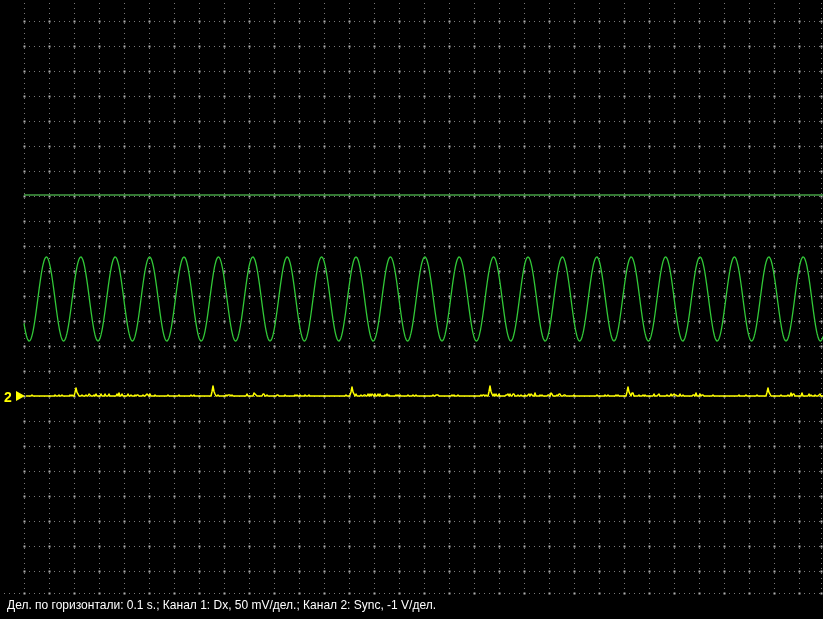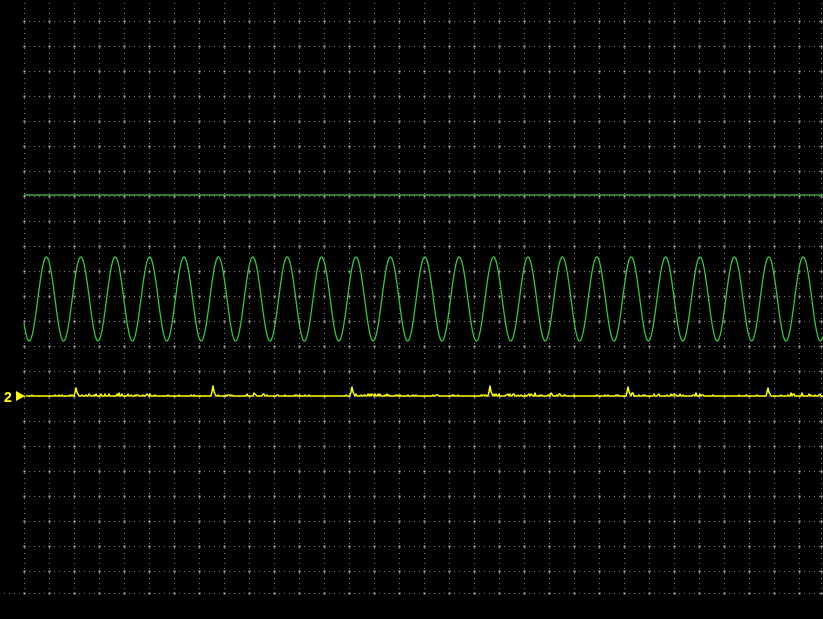--- a/index.html
+++ b/index.html
@@ -39,13 +39,16 @@
         </g>
         <path d="M24.0 323.4L24.5 326.5L25.0 329.2L25.5 331.8L26.0 334.0L26.5 336.0L27.0 337.7L27.5 339.0L28.0 340.0L28.5 340.7L29.0 341.0L29.5 340.9L30.0 340.6L30.5 339.8L31.0 338.8L31.5 337.3L32.0 335.6L32.5 333.6L33.0 331.3L33.5 328.7L34.0 325.9L34.5 322.8L35.0 319.6L35.5 316.1L36.0 312.6L36.5 308.9L37.0 305.1L37.5 301.3L38.0 297.5L38.5 293.6L39.0 289.9L39.5 286.2L40.0 282.6L40.5 279.1L41.0 275.8L41.5 272.7L42.0 269.8L42.5 267.2L43.0 264.8L43.5 262.8L44.0 261.0L44.5 259.5L45.0 258.4L45.5 257.6L46.0 257.1L46.5 257.0L47.0 257.3L47.5 257.8L48.0 258.8L48.5 260.1L49.0 261.6L49.5 263.6L50.0 265.8L50.5 268.2L51.0 271.0L51.5 273.9L52.0 277.1L52.5 280.5L53.0 284.0L53.5 287.6L54.0 291.4L54.5 295.2L55.0 299.0L55.5 302.8L56.0 306.6L56.5 310.4L57.0 314.0L57.5 317.5L58.0 320.9L58.5 324.1L59.0 327.0L59.5 329.8L60.0 332.2L60.5 334.4L61.0 336.4L61.5 337.9L62.0 339.2L62.5 340.2L63.0 340.7L63.5 341.0L64.0 340.9L64.5 340.4L65.0 339.6L65.5 338.5L66.0 337.0L66.5 335.2L67.0 333.2L67.5 330.8L68.0 328.2L68.5 325.3L69.0 322.2L69.5 318.9L70.0 315.4L70.5 311.8L71.0 308.1L71.5 304.4L72.0 300.5L72.5 296.7L73.0 292.9L73.5 289.1L74.0 285.4L74.5 281.9L75.0 278.4L75.5 275.2L76.0 272.1L76.5 269.3L77.0 266.7L77.5 264.4L78.0 262.4L78.5 260.7L79.0 259.2L79.5 258.2L80.0 257.4L80.5 257.1L81.0 257.0L81.5 257.3L82.0 258.0L82.5 259.0L83.0 260.3L83.5 262.0L84.0 264.0L84.5 266.2L85.0 268.8L85.5 271.5L86.0 274.6L86.5 277.8L87.0 281.2L87.5 284.7L88.0 288.4L88.5 292.1L89.0 295.9L89.5 299.8L90.0 303.6L90.5 307.4L91.0 311.1L91.5 314.7L92.0 318.2L92.5 321.5L93.0 324.7L93.5 327.6L94.0 330.3L94.5 332.7L95.0 334.9L95.5 336.7L96.0 338.2L96.5 339.4L97.0 340.3L97.5 340.8L98.0 341.0L98.5 340.8L99.0 340.3L99.5 339.4L100.0 338.2L100.5 336.7L101.0 334.9L101.5 332.7L102.0 330.3L102.5 327.6L103.0 324.7L103.5 321.5L104.0 318.2L104.5 314.7L105.0 311.1L105.5 307.4L106.0 303.6L106.5 299.8L107.0 295.9L107.5 292.1L108.0 288.4L108.5 284.7L109.0 281.2L109.5 277.8L110.0 274.6L110.5 271.5L111.0 268.8L111.5 266.2L112.0 264.0L112.5 262.0L113.0 260.3L113.5 259.0L114.0 258.0L114.5 257.3L115.0 257.0L115.5 257.1L116.0 257.4L116.5 258.2L117.0 259.2L117.5 260.7L118.0 262.4L118.5 264.4L119.0 266.7L119.5 269.3L120.0 272.1L120.5 275.2L121.0 278.4L121.5 281.9L122.0 285.4L122.5 289.1L123.0 292.9L123.5 296.7L124.0 300.5L124.5 304.4L125.0 308.1L125.5 311.8L126.0 315.4L126.5 318.9L127.0 322.2L127.5 325.3L128.0 328.2L128.5 330.8L129.0 333.2L129.5 335.2L130.0 337.0L130.5 338.5L131.0 339.6L131.5 340.4L132.0 340.9L132.5 341.0L133.0 340.7L133.5 340.2L134.0 339.2L134.5 337.9L135.0 336.4L135.5 334.4L136.0 332.2L136.5 329.8L137.0 327.0L137.5 324.1L138.0 320.9L138.5 317.5L139.0 314.0L139.5 310.4L140.0 306.6L140.5 302.8L141.0 299.0L141.5 295.2L142.0 291.4L142.5 287.6L143.0 284.0L143.5 280.5L144.0 277.1L144.5 273.9L145.0 271.0L145.5 268.2L146.0 265.8L146.5 263.6L147.0 261.6L147.5 260.1L148.0 258.8L148.5 257.8L149.0 257.3L149.5 257.0L150.0 257.1L150.5 257.6L151.0 258.4L151.5 259.5L152.0 261.0L152.5 262.8L153.0 264.8L153.5 267.2L154.0 269.8L154.5 272.7L155.0 275.8L155.5 279.1L156.0 282.6L156.5 286.2L157.0 289.9L157.5 293.6L158.0 297.5L158.5 301.3L159.0 305.1L159.5 308.9L160.0 312.6L160.5 316.1L161.0 319.6L161.5 322.8L162.0 325.9L162.5 328.7L163.0 331.3L163.5 333.6L164.0 335.6L164.5 337.3L165.0 338.8L165.5 339.8L166.0 340.6L166.5 340.9L167.0 341.0L167.5 340.7L168.0 340.0L168.5 339.0L169.0 337.7L169.5 336.0L170.0 334.0L170.5 331.8L171.0 329.2L171.5 326.5L172.0 323.4L172.5 320.2L173.0 316.8L173.5 313.3L174.0 309.6L174.5 305.9L175.0 302.1L175.5 298.2L176.0 294.4L176.5 290.6L177.0 286.9L177.5 283.3L178.0 279.8L178.5 276.5L179.0 273.3L179.5 270.4L180.0 267.7L180.5 265.3L181.0 263.1L181.5 261.3L182.0 259.8L182.5 258.6L183.0 257.7L183.5 257.2L184.0 257.0L184.5 257.2L185.0 257.7L185.5 258.6L186.0 259.8L186.5 261.3L187.0 263.1L187.5 265.3L188.0 267.7L188.5 270.4L189.0 273.3L189.5 276.5L190.0 279.8L190.5 283.3L191.0 286.9L191.5 290.6L192.0 294.4L192.5 298.2L193.0 302.1L193.5 305.9L194.0 309.6L194.5 313.3L195.0 316.8L195.5 320.2L196.0 323.4L196.5 326.5L197.0 329.2L197.5 331.8L198.0 334.0L198.5 336.0L199.0 337.7L199.5 339.0L200.0 340.0L200.5 340.7L201.0 341.0L201.5 340.9L202.0 340.6L202.5 339.8L203.0 338.8L203.5 337.3L204.0 335.6L204.5 333.6L205.0 331.3L205.5 328.7L206.0 325.9L206.5 322.8L207.0 319.6L207.5 316.1L208.0 312.6L208.5 308.9L209.0 305.1L209.5 301.3L210.0 297.5L210.5 293.6L211.0 289.9L211.5 286.2L212.0 282.6L212.5 279.1L213.0 275.8L213.5 272.7L214.0 269.8L214.5 267.2L215.0 264.8L215.5 262.8L216.0 261.0L216.5 259.5L217.0 258.4L217.5 257.6L218.0 257.1L218.5 257.0L219.0 257.3L219.5 257.8L220.0 258.8L220.5 260.1L221.0 261.6L221.5 263.6L222.0 265.8L222.5 268.2L223.0 271.0L223.5 273.9L224.0 277.1L224.5 280.5L225.0 284.0L225.5 287.6L226.0 291.4L226.5 295.2L227.0 299.0L227.5 302.8L228.0 306.6L228.5 310.4L229.0 314.0L229.5 317.5L230.0 320.9L230.5 324.1L231.0 327.0L231.5 329.8L232.0 332.2L232.5 334.4L233.0 336.4L233.5 337.9L234.0 339.2L234.5 340.2L235.0 340.7L235.5 341.0L236.0 340.9L236.5 340.4L237.0 339.6L237.5 338.5L238.0 337.0L238.5 335.2L239.0 333.2L239.5 330.8L240.0 328.2L240.5 325.3L241.0 322.2L241.5 318.9L242.0 315.4L242.5 311.8L243.0 308.1L243.5 304.4L244.0 300.5L244.5 296.7L245.0 292.9L245.5 289.1L246.0 285.4L246.5 281.9L247.0 278.4L247.5 275.2L248.0 272.1L248.5 269.3L249.0 266.7L249.5 264.4L250.0 262.4L250.5 260.7L251.0 259.2L251.5 258.2L252.0 257.4L252.5 257.1L253.0 257.0L253.5 257.3L254.0 258.0L254.5 259.0L255.0 260.3L255.5 262.0L256.0 264.0L256.5 266.2L257.0 268.8L257.5 271.5L258.0 274.6L258.5 277.8L259.0 281.2L259.5 284.7L260.0 288.4L260.5 292.1L261.0 295.9L261.5 299.8L262.0 303.6L262.5 307.4L263.0 311.1L263.5 314.7L264.0 318.2L264.5 321.5L265.0 324.7L265.5 327.6L266.0 330.3L266.5 332.7L267.0 334.9L267.5 336.7L268.0 338.2L268.5 339.4L269.0 340.3L269.5 340.8L270.0 341.0L270.5 340.8L271.0 340.3L271.5 339.4L272.0 338.2L272.5 336.7L273.0 334.9L273.5 332.7L274.0 330.3L274.5 327.6L275.0 324.7L275.5 321.5L276.0 318.2L276.5 314.7L277.0 311.1L277.5 307.4L278.0 303.6L278.5 299.8L279.0 295.9L279.5 292.1L280.0 288.4L280.5 284.7L281.0 281.2L281.5 277.8L282.0 274.6L282.5 271.5L283.0 268.8L283.5 266.2L284.0 264.0L284.5 262.0L285.0 260.3L285.5 259.0L286.0 258.0L286.5 257.3L287.0 257.0L287.5 257.1L288.0 257.4L288.5 258.2L289.0 259.2L289.5 260.7L290.0 262.4L290.5 264.4L291.0 266.7L291.5 269.3L292.0 272.1L292.5 275.2L293.0 278.4L293.5 281.9L294.0 285.4L294.5 289.1L295.0 292.9L295.5 296.7L296.0 300.5L296.5 304.4L297.0 308.1L297.5 311.8L298.0 315.4L298.5 318.9L299.0 322.2L299.5 325.3L300.0 328.2L300.5 330.8L301.0 333.2L301.5 335.2L302.0 337.0L302.5 338.5L303.0 339.6L303.5 340.4L304.0 340.9L304.5 341.0L305.0 340.7L305.5 340.2L306.0 339.2L306.5 337.9L307.0 336.4L307.5 334.4L308.0 332.2L308.5 329.8L309.0 327.0L309.5 324.1L310.0 320.9L310.5 317.5L311.0 314.0L311.5 310.4L312.0 306.6L312.5 302.8L313.0 299.0L313.5 295.2L314.0 291.4L314.5 287.6L315.0 284.0L315.5 280.5L316.0 277.1L316.5 273.9L317.0 271.0L317.5 268.2L318.0 265.8L318.5 263.6L319.0 261.6L319.5 260.1L320.0 258.8L320.5 257.8L321.0 257.3L321.5 257.0L322.0 257.1L322.5 257.6L323.0 258.4L323.5 259.5L324.0 261.0L324.5 262.8L325.0 264.8L325.5 267.2L326.0 269.8L326.5 272.7L327.0 275.8L327.5 279.1L328.0 282.6L328.5 286.2L329.0 289.9L329.5 293.6L330.0 297.5L330.5 301.3L331.0 305.1L331.5 308.9L332.0 312.6L332.5 316.1L333.0 319.6L333.5 322.8L334.0 325.9L334.5 328.7L335.0 331.3L335.5 333.6L336.0 335.6L336.5 337.3L337.0 338.8L337.5 339.8L338.0 340.6L338.5 340.9L339.0 341.0L339.5 340.7L340.0 340.0L340.5 339.0L341.0 337.7L341.5 336.0L342.0 334.0L342.5 331.8L343.0 329.2L343.5 326.5L344.0 323.4L344.5 320.2L345.0 316.8L345.5 313.3L346.0 309.6L346.5 305.9L347.0 302.1L347.5 298.2L348.0 294.4L348.5 290.6L349.0 286.9L349.5 283.3L350.0 279.8L350.5 276.5L351.0 273.3L351.5 270.4L352.0 267.7L352.5 265.3L353.0 263.1L353.5 261.3L354.0 259.8L354.5 258.6L355.0 257.7L355.5 257.2L356.0 257.0L356.5 257.2L357.0 257.7L357.5 258.6L358.0 259.8L358.5 261.3L359.0 263.1L359.5 265.3L360.0 267.7L360.5 270.4L361.0 273.3L361.5 276.5L362.0 279.8L362.5 283.3L363.0 286.9L363.5 290.6L364.0 294.4L364.5 298.2L365.0 302.1L365.5 305.9L366.0 309.6L366.5 313.3L367.0 316.8L367.5 320.2L368.0 323.4L368.5 326.5L369.0 329.2L369.5 331.8L370.0 334.0L370.5 336.0L371.0 337.7L371.5 339.0L372.0 340.0L372.5 340.7L373.0 341.0L373.5 340.9L374.0 340.6L374.5 339.8L375.0 338.8L375.5 337.3L376.0 335.6L376.5 333.6L377.0 331.3L377.5 328.7L378.0 325.9L378.5 322.8L379.0 319.6L379.5 316.1L380.0 312.6L380.5 308.9L381.0 305.1L381.5 301.3L382.0 297.5L382.5 293.6L383.0 289.9L383.5 286.2L384.0 282.6L384.5 279.1L385.0 275.8L385.5 272.7L386.0 269.8L386.5 267.2L387.0 264.8L387.5 262.8L388.0 261.0L388.5 259.5L389.0 258.4L389.5 257.6L390.0 257.1L390.5 257.0L391.0 257.3L391.5 257.8L392.0 258.8L392.5 260.1L393.0 261.6L393.5 263.6L394.0 265.8L394.5 268.2L395.0 271.0L395.5 273.9L396.0 277.1L396.5 280.5L397.0 284.0L397.5 287.6L398.0 291.4L398.5 295.2L399.0 299.0L399.5 302.8L400.0 306.6L400.5 310.4L401.0 314.0L401.5 317.5L402.0 320.9L402.5 324.1L403.0 327.0L403.5 329.8L404.0 332.2L404.5 334.4L405.0 336.4L405.5 337.9L406.0 339.2L406.5 340.2L407.0 340.7L407.5 341.0L408.0 340.9L408.5 340.4L409.0 339.6L409.5 338.5L410.0 337.0L410.5 335.2L411.0 333.2L411.5 330.8L412.0 328.2L412.5 325.3L413.0 322.2L413.5 318.9L414.0 315.4L414.5 311.8L415.0 308.1L415.5 304.4L416.0 300.5L416.5 296.7L417.0 292.9L417.5 289.1L418.0 285.4L418.5 281.9L419.0 278.4L419.5 275.2L420.0 272.1L420.5 269.3L421.0 266.7L421.5 264.4L422.0 262.4L422.5 260.7L423.0 259.2L423.5 258.2L424.0 257.4L424.5 257.1L425.0 257.0L425.5 257.3L426.0 258.0L426.5 259.0L427.0 260.3L427.5 262.0L428.0 264.0L428.5 266.2L429.0 268.8L429.5 271.5L430.0 274.6L430.5 277.8L431.0 281.2L431.5 284.7L432.0 288.4L432.5 292.1L433.0 295.9L433.5 299.8L434.0 303.6L434.5 307.4L435.0 311.1L435.5 314.7L436.0 318.2L436.5 321.5L437.0 324.7L437.5 327.6L438.0 330.3L438.5 332.7L439.0 334.9L439.5 336.7L440.0 338.2L440.5 339.4L441.0 340.3L441.5 340.8L442.0 341.0L442.5 340.8L443.0 340.3L443.5 339.4L444.0 338.2L444.5 336.7L445.0 334.9L445.5 332.7L446.0 330.3L446.5 327.6L447.0 324.7L447.5 321.5L448.0 318.2L448.5 314.7L449.0 311.1L449.5 307.4L450.0 303.6L450.5 299.8L451.0 295.9L451.5 292.1L452.0 288.4L452.5 284.7L453.0 281.2L453.5 277.8L454.0 274.6L454.5 271.5L455.0 268.8L455.5 266.2L456.0 264.0L456.5 262.0L457.0 260.3L457.5 259.0L458.0 258.0L458.5 257.3L459.0 257.0L459.5 257.1L460.0 257.4L460.5 258.2L461.0 259.2L461.5 260.7L462.0 262.4L462.5 264.4L463.0 266.7L463.5 269.3L464.0 272.1L464.5 275.2L465.0 278.4L465.5 281.9L466.0 285.4L466.5 289.1L467.0 292.9L467.5 296.7L468.0 300.5L468.5 304.4L469.0 308.1L469.5 311.8L470.0 315.4L470.5 318.9L471.0 322.2L471.5 325.3L472.0 328.2L472.5 330.8L473.0 333.2L473.5 335.2L474.0 337.0L474.5 338.5L475.0 339.6L475.5 340.4L476.0 340.9L476.5 341.0L477.0 340.7L477.5 340.2L478.0 339.2L478.5 337.9L479.0 336.4L479.5 334.4L480.0 332.2L480.5 329.8L481.0 327.0L481.5 324.1L482.0 320.9L482.5 317.5L483.0 314.0L483.5 310.4L484.0 306.6L484.5 302.8L485.0 299.0L485.5 295.2L486.0 291.4L486.5 287.6L487.0 284.0L487.5 280.5L488.0 277.1L488.5 273.9L489.0 271.0L489.5 268.2L490.0 265.8L490.5 263.6L491.0 261.6L491.5 260.1L492.0 258.8L492.5 257.8L493.0 257.3L493.5 257.0L494.0 257.1L494.5 257.6L495.0 258.4L495.5 259.5L496.0 261.0L496.5 262.8L497.0 264.8L497.5 267.2L498.0 269.8L498.5 272.7L499.0 275.8L499.5 279.1L500.0 282.6L500.5 286.2L501.0 289.9L501.5 293.6L502.0 297.5L502.5 301.3L503.0 305.1L503.5 308.9L504.0 312.6L504.5 316.1L505.0 319.6L505.5 322.8L506.0 325.9L506.5 328.7L507.0 331.3L507.5 333.6L508.0 335.6L508.5 337.3L509.0 338.8L509.5 339.8L510.0 340.6L510.5 340.9L511.0 341.0L511.5 340.7L512.0 340.0L512.5 339.0L513.0 337.7L513.5 336.0L514.0 334.0L514.5 331.8L515.0 329.2L515.5 326.5L516.0 323.4L516.5 320.2L517.0 316.8L517.5 313.3L518.0 309.6L518.5 305.9L519.0 302.1L519.5 298.2L520.0 294.4L520.5 290.6L521.0 286.9L521.5 283.3L522.0 279.8L522.5 276.5L523.0 273.3L523.5 270.4L524.0 267.7L524.5 265.3L525.0 263.1L525.5 261.3L526.0 259.8L526.5 258.6L527.0 257.7L527.5 257.2L528.0 257.0L528.5 257.2L529.0 257.7L529.5 258.6L530.0 259.8L530.5 261.3L531.0 263.1L531.5 265.3L532.0 267.7L532.5 270.4L533.0 273.3L533.5 276.5L534.0 279.8L534.5 283.3L535.0 286.9L535.5 290.6L536.0 294.4L536.5 298.2L537.0 302.1L537.5 305.9L538.0 309.6L538.5 313.3L539.0 316.8L539.5 320.2L540.0 323.4L540.5 326.5L541.0 329.2L541.5 331.8L542.0 334.0L542.5 336.0L543.0 337.7L543.5 339.0L544.0 340.0L544.5 340.7L545.0 341.0L545.5 340.9L546.0 340.6L546.5 339.8L547.0 338.8L547.5 337.3L548.0 335.6L548.5 333.6L549.0 331.3L549.5 328.7L550.0 325.9L550.5 322.8L551.0 319.6L551.5 316.1L552.0 312.6L552.5 308.9L553.0 305.1L553.5 301.3L554.0 297.5L554.5 293.6L555.0 289.9L555.5 286.2L556.0 282.6L556.5 279.1L557.0 275.8L557.5 272.7L558.0 269.8L558.5 267.2L559.0 264.8L559.5 262.8L560.0 261.0L560.5 259.5L561.0 258.4L561.5 257.6L562.0 257.1L562.5 257.0L563.0 257.3L563.5 257.8L564.0 258.8L564.5 260.1L565.0 261.6L565.5 263.6L566.0 265.8L566.5 268.2L567.0 271.0L567.5 273.9L568.0 277.1L568.5 280.5L569.0 284.0L569.5 287.6L570.0 291.4L570.5 295.2L571.0 299.0L571.5 302.8L572.0 306.6L572.5 310.4L573.0 314.0L573.5 317.5L574.0 320.9L574.5 324.1L575.0 327.0L575.5 329.8L576.0 332.2L576.5 334.4L577.0 336.4L577.5 337.9L578.0 339.2L578.5 340.2L579.0 340.7L579.5 341.0L580.0 340.9L580.5 340.4L581.0 339.6L581.5 338.5L582.0 337.0L582.5 335.2L583.0 333.2L583.5 330.8L584.0 328.2L584.5 325.3L585.0 322.2L585.5 318.9L586.0 315.4L586.5 311.8L587.0 308.1L587.5 304.4L588.0 300.5L588.5 296.7L589.0 292.9L589.5 289.1L590.0 285.4L590.5 281.9L591.0 278.4L591.5 275.2L592.0 272.1L592.5 269.3L593.0 266.7L593.5 264.4L594.0 262.4L594.5 260.7L595.0 259.2L595.5 258.2L596.0 257.4L596.5 257.1L597.0 257.0L597.5 257.3L598.0 258.0L598.5 259.0L599.0 260.3L599.5 262.0L600.0 264.0L600.5 266.2L601.0 268.8L601.5 271.5L602.0 274.6L602.5 277.8L603.0 281.2L603.5 284.7L604.0 288.4L604.5 292.1L605.0 295.9L605.5 299.8L606.0 303.6L606.5 307.4L607.0 311.1L607.5 314.7L608.0 318.2L608.5 321.5L609.0 324.7L609.5 327.6L610.0 330.3L610.5 332.7L611.0 334.9L611.5 336.7L612.0 338.2L612.5 339.4L613.0 340.3L613.5 340.8L614.0 341.0L614.5 340.8L615.0 340.3L615.5 339.4L616.0 338.2L616.5 336.7L617.0 334.9L617.5 332.7L618.0 330.3L618.5 327.6L619.0 324.7L619.5 321.5L620.0 318.2L620.5 314.7L621.0 311.1L621.5 307.4L622.0 303.6L622.5 299.8L623.0 295.9L623.5 292.1L624.0 288.4L624.5 284.7L625.0 281.2L625.5 277.8L626.0 274.6L626.5 271.5L627.0 268.8L627.5 266.2L628.0 264.0L628.5 262.0L629.0 260.3L629.5 259.0L630.0 258.0L630.5 257.3L631.0 257.0L631.5 257.1L632.0 257.4L632.5 258.2L633.0 259.2L633.5 260.7L634.0 262.4L634.5 264.4L635.0 266.7L635.5 269.3L636.0 272.1L636.5 275.2L637.0 278.4L637.5 281.9L638.0 285.4L638.5 289.1L639.0 292.9L639.5 296.7L640.0 300.5L640.5 304.4L641.0 308.1L641.5 311.8L642.0 315.4L642.5 318.9L643.0 322.2L643.5 325.3L644.0 328.2L644.5 330.8L645.0 333.2L645.5 335.2L646.0 337.0L646.5 338.5L647.0 339.6L647.5 340.4L648.0 340.9L648.5 341.0L649.0 340.7L649.5 340.2L650.0 339.2L650.5 337.9L651.0 336.4L651.5 334.4L652.0 332.2L652.5 329.8L653.0 327.0L653.5 324.1L654.0 320.9L654.5 317.5L655.0 314.0L655.5 310.4L656.0 306.6L656.5 302.8L657.0 299.0L657.5 295.2L658.0 291.4L658.5 287.6L659.0 284.0L659.5 280.5L660.0 277.1L660.5 273.9L661.0 271.0L661.5 268.2L662.0 265.8L662.5 263.6L663.0 261.6L663.5 260.1L664.0 258.8L664.5 257.8L665.0 257.3L665.5 257.0L666.0 257.1L666.5 257.6L667.0 258.4L667.5 259.5L668.0 261.0L668.5 262.8L669.0 264.8L669.5 267.2L670.0 269.8L670.5 272.7L671.0 275.8L671.5 279.1L672.0 282.6L672.5 286.2L673.0 289.9L673.5 293.6L674.0 297.5L674.5 301.3L675.0 305.1L675.5 308.9L676.0 312.6L676.5 316.1L677.0 319.6L677.5 322.8L678.0 325.9L678.5 328.7L679.0 331.3L679.5 333.6L680.0 335.6L680.5 337.3L681.0 338.8L681.5 339.8L682.0 340.6L682.5 340.9L683.0 341.0L683.5 340.7L684.0 340.0L684.5 339.0L685.0 337.7L685.5 336.0L686.0 334.0L686.5 331.8L687.0 329.2L687.5 326.5L688.0 323.4L688.5 320.2L689.0 316.8L689.5 313.3L690.0 309.6L690.5 305.9L691.0 302.1L691.5 298.2L692.0 294.4L692.5 290.6L693.0 286.9L693.5 283.3L694.0 279.8L694.5 276.5L695.0 273.3L695.5 270.4L696.0 267.7L696.5 265.3L697.0 263.1L697.5 261.3L698.0 259.8L698.5 258.6L699.0 257.7L699.5 257.2L700.0 257.0L700.5 257.2L701.0 257.7L701.5 258.6L702.0 259.8L702.5 261.3L703.0 263.1L703.5 265.3L704.0 267.7L704.5 270.4L705.0 273.3L705.5 276.5L706.0 279.8L706.5 283.3L707.0 286.9L707.5 290.6L708.0 294.4L708.5 298.2L709.0 302.1L709.5 305.9L710.0 309.6L710.5 313.3L711.0 316.8L711.5 320.2L712.0 323.4L712.5 326.5L713.0 329.2L713.5 331.8L714.0 334.0L714.5 336.0L715.0 337.7L715.5 339.0L716.0 340.0L716.5 340.7L717.0 341.0L717.5 340.9L718.0 340.6L718.5 339.8L719.0 338.8L719.5 337.3L720.0 335.6L720.5 333.6L721.0 331.3L721.5 328.7L722.0 325.9L722.5 322.8L723.0 319.6L723.5 316.1L724.0 312.6L724.5 308.9L725.0 305.1L725.5 301.3L726.0 297.5L726.5 293.6L727.0 289.9L727.5 286.2L728.0 282.6L728.5 279.1L729.0 275.8L729.5 272.7L730.0 269.8L730.5 267.2L731.0 264.8L731.5 262.8L732.0 261.0L732.5 259.5L733.0 258.4L733.5 257.6L734.0 257.1L734.5 257.0L735.0 257.3L735.5 257.8L736.0 258.8L736.5 260.1L737.0 261.6L737.5 263.6L738.0 265.8L738.5 268.2L739.0 271.0L739.5 273.9L740.0 277.1L740.5 280.5L741.0 284.0L741.5 287.6L742.0 291.4L742.5 295.2L743.0 299.0L743.5 302.8L744.0 306.6L744.5 310.4L745.0 314.0L745.5 317.5L746.0 320.9L746.5 324.1L747.0 327.0L747.5 329.8L748.0 332.2L748.5 334.4L749.0 336.4L749.5 337.9L750.0 339.2L750.5 340.2L751.0 340.7L751.5 341.0L752.0 340.9L752.5 340.4L753.0 339.6L753.5 338.5L754.0 337.0L754.5 335.2L755.0 333.2L755.5 330.8L756.0 328.2L756.5 325.3L757.0 322.2L757.5 318.9L758.0 315.4L758.5 311.8L759.0 308.1L759.5 304.4L760.0 300.5L760.5 296.7L761.0 292.9L761.5 289.1L762.0 285.4L762.5 281.9L763.0 278.4L763.5 275.2L764.0 272.1L764.5 269.3L765.0 266.7L765.5 264.4L766.0 262.4L766.5 260.7L767.0 259.2L767.5 258.2L768.0 257.4L768.5 257.1L769.0 257.0L769.5 257.3L770.0 258.0L770.5 259.0L771.0 260.3L771.5 262.0L772.0 264.0L772.5 266.2L773.0 268.8L773.5 271.5L774.0 274.6L774.5 277.8L775.0 281.2L775.5 284.7L776.0 288.4L776.5 292.1L777.0 295.9L777.5 299.8L778.0 303.6L778.5 307.4L779.0 311.1L779.5 314.7L780.0 318.2L780.5 321.5L781.0 324.7L781.5 327.6L782.0 330.3L782.5 332.7L783.0 334.9L783.5 336.7L784.0 338.2L784.5 339.4L785.0 340.3L785.5 340.8L786.0 341.0L786.5 340.8L787.0 340.3L787.5 339.4L788.0 338.2L788.5 336.7L789.0 334.9L789.5 332.7L790.0 330.3L790.5 327.6L791.0 324.7L791.5 321.5L792.0 318.2L792.5 314.7L793.0 311.1L793.5 307.4L794.0 303.6L794.5 299.8L795.0 295.9L795.5 292.1L796.0 288.4L796.5 284.7L797.0 281.2L797.5 277.8L798.0 274.6L798.5 271.5L799.0 268.8L799.5 266.2L800.0 264.0L800.5 262.0L801.0 260.3L801.5 259.0L802.0 258.0L802.5 257.3L803.0 257.0L803.5 257.1L804.0 257.4L804.5 258.2L805.0 259.2L805.5 260.7L806.0 262.4L806.5 264.4L807.0 266.7L807.5 269.3L808.0 272.1L808.5 275.2L809.0 278.4L809.5 281.9L810.0 285.4L810.5 289.1L811.0 292.9L811.5 296.7L812.0 300.5L812.5 304.4L813.0 308.1L813.5 311.8L814.0 315.4L814.5 318.9L815.0 322.2L815.5 325.3L816.0 328.2L816.5 330.8L817.0 333.2L817.5 335.2L818.0 337.0L818.5 338.5L819.0 339.6L819.5 340.4L820.0 340.9L820.5 341.0L821.0 340.7L821.5 340.2L822.0 339.2L822.5 337.9L823.0 336.4" fill="none" stroke="#32c838" stroke-width="1.3"></path>
         <line x1="24" y1="195" x2="823" y2="195" stroke="#44a044" stroke-width="1.4"></line>
         <path d="M26 396L27 396L28 396L29 396L30 396L31 396L32 395L33 396L34 396L35 396L36 396L37 396L38 396L39 396L40 396L41 396L42 396L43 396L44 396L45 396L46 396L47 396L48 396L49 396L50 396L51 396L52 396L53 396L54 396L55 395L56 396L57 396L58 396L59 395L60 396L61 396L62 395L63 396L64 396L65 396L66 396L67 396L68 396L69 396L70 395L71 396L72 395L73 396L74 396L75 392.4L76 388L77 392.4L78 394L79 396L80 396L81 396L82 395L83 396L84 396L85 396L86 395L87 396L88 396L89 394L90 395L91 396L92 396L93 396L94 395L95 396L96 394L97 396L98 396L99 396L100 396L101 394L102 396L103 396L104 396L105 394L106 396L107 396L108 396L109 394L110 396L111 396L112 396L113 396L114 396L115 396L116 396L117 394L118 396L119 393L120 396L121 396L122 394L123 396L124 396L125 396L126 396L127 396L128 394L129 396L130 396L131 395L132 396L133 396L134 396L135 395L136 396L137 395L138 395L139 396L140 396L141 396L142 396L143 395L144 396L145 396L146 395L147 394L148 395L149 396L150 394L151 396L152 396L153 396L154 396L155 395L156 396L157 396L158 396L159 396L160 396L161 396L162 396L163 396L164 396L165 396L166 396L167 396L168 395L169 396L170 396L171 396L172 396L173 396L174 396L175 396L176 396L177 396L178 396L179 395L180 396L181 396L182 396L183 396L184 396L185 396L186 396L187 396L188 396L189 396L190 396L191 395L192 396L193 396L194 395L195 396L196 396L197 396L198 396L199 396L200 396L201 396L202 396L203 396L204 396L205 396L206 396L207 396L208 396L209 396L210 396L211 396L212 391.5L213 386L214 391.5L215 394L216 396L217 396L218 395L219 396L220 396L221 396L222 396L223 396L224 396L225 396L226 395L227 396L228 395L229 395L230 395L231 396L232 395L233 396L234 396L235 396L236 396L237 396L238 396L239 396L240 396L241 396L242 396L243 396L244 396L245 396L246 396L247 394L248 396L249 396L250 396L251 396L252 396L253 396L254 393L255 394L256 395L257 396L258 396L259 396L260 396L261 396L262 396L263 394L264 394L265 396L266 396L267 395L268 396L269 396L270 396L271 396L272 396L273 396L274 396L275 396L276 396L277 395L278 395L279 396L280 396L281 396L282 396L283 396L284 396L285 395L286 396L287 396L288 396L289 396L290 396L291 396L292 396L293 396L294 396L295 395L296 396L297 395L298 396L299 396L300 395L301 396L302 396L303 396L304 396L305 395L306 396L307 396L308 396L309 395L310 396L311 396L312 396L313 396L314 396L315 396L316 396L317 396L318 396L319 396L320 396L321 396L322 396L323 396L324 396L325 396L326 396L327 396L328 396L329 396L330 396L331 396L332 396L333 396L334 396L335 396L336 396L337 396L338 396L339 396L340 396L341 396L342 396L343 396L344 396L345 396L346 395L347 396L348 396L349 396L350 395L351 391.95L352 387L353 391.95L354 394L355 396L356 394L357 396L358 396L359 396L360 396L361 395L362 396L363 396L364 395L365 395L366 396L367 396L368 394L369 396L370 394L371 396L372 394L373 395L374 396L375 394L376 396L377 396L378 394L379 396L380 394L381 396L382 396L383 396L384 396L385 395L386 396L387 394L388 396L389 395L390 396L391 396L392 396L393 396L394 396L395 396L396 395L397 396L398 395L399 396L400 395L401 396L402 396L403 396L404 396L405 396L406 396L407 396L408 395L409 396L410 396L411 396L412 396L413 395L414 396L415 396L416 395L417 396L418 396L419 396L420 396L421 396L422 396L423 396L424 396L425 396L426 396L427 396L428 396L429 396L430 396L431 396L432 396L433 395L434 396L435 396L436 395L437 395L438 395L439 396L440 396L441 396L442 396L443 396L444 396L445 396L446 396L447 396L448 396L449 396L450 396L451 396L452 395L453 396L454 395L455 396L456 396L457 396L458 395L459 396L460 396L461 396L462 396L463 396L464 396L465 396L466 396L467 396L468 396L469 396L470 396L471 396L472 396L473 396L474 396L475 396L476 396L477 396L478 396L479 396L480 396L481 395L482 396L483 395L484 395L485 396L486 395L487 396L488 396L489 391.5L490 386L491 391.5L492 394L493 396L494 394L495 396L496 394L497 396L498 396L499 394L500 396L501 396L502 396L503 396L504 396L505 396L506 395L507 395L508 394L509 396L510 394L511 396L512 396L513 394L514 394L515 396L516 396L517 396L518 395L519 396L520 396L521 395L522 396L523 396L524 396L525 395L526 396L527 396L528 395L529 394L530 396L531 394L532 395L533 396L534 396L535 393L536 396L537 396L538 396L539 396L540 395L541 396L542 395L543 396L544 396L545 396L546 396L547 396L548 395L549 395L550 396L551 393L552 394L553 396L554 396L555 396L556 396L557 395L558 396L559 394L560 394L561 396L562 396L563 396L564 395L565 395L566 396L567 396L568 396L569 396L570 396L571 396L572 396L573 396L574 395L575 396L576 396L577 396L578 396L579 396L580 396L581 396L582 396L583 396L584 396L585 396L586 396L587 396L588 396L589 396L590 396L591 396L592 396L593 396L594 396L595 396L596 396L597 395L598 396L599 396L600 396L601 396L602 396L603 396L604 396L605 395L606 396L607 396L608 395L609 396L610 396L611 396L612 396L613 396L614 396L615 396L616 395L617 396L618 395L619 396L620 396L621 396L622 396L623 396L624 396L625 396L626 396L627 391.95L628 387L629 391.95L630 394L631 396L632 393L633 393L634 396L635 396L636 396L637 396L638 396L639 395L640 396L641 396L642 396L643 395L644 396L645 395L646 396L647 396L648 396L649 396L650 396L651 396L652 396L653 396L654 394L655 396L656 396L657 396L658 395L659 394L660 396L661 396L662 396L663 396L664 396L665 396L666 396L667 395L668 396L669 396L670 396L671 394L672 396L673 395L674 394L675 395L676 395L677 396L678 396L679 396L680 394L681 396L682 396L683 395L684 396L685 396L686 396L687 396L688 396L689 396L690 396L691 396L692 396L693 395L694 395L695 396L696 393L697 396L698 396L699 396L700 394L701 396L702 395L703 395L704 396L705 396L706 396L707 396L708 396L709 396L710 396L711 396L712 396L713 395L714 396L715 396L716 396L717 396L718 396L719 396L720 396L721 396L722 396L723 396L724 396L725 396L726 396L727 396L728 396L729 396L730 396L731 396L732 396L733 396L734 396L735 396L736 396L737 396L738 396L739 395L740 396L741 396L742 396L743 396L744 396L745 396L746 395L747 396L748 396L749 396L750 396L751 396L752 396L753 396L754 396L755 396L756 396L757 395L758 396L759 396L760 396L761 396L762 396L763 396L764 396L765 396L766 396L767 392.4L768 388L769 392.4L770 394L771 396L772 396L773 396L774 396L775 396L776 396L777 396L778 396L779 396L780 396L781 395L782 396L783 396L784 396L785 396L786 396L787 396L788 395L789 396L790 396L791 393L792 396L793 394L794 394L795 396L796 396L797 396L798 396L799 396L800 396L801 396L802 393L803 396L804 396L805 396L806 396L807 396L808 396L809 394L810 396L811 395L812 396L813 396L814 396L815 395L816 396L817 396L818 396L819 395L820 394L821 396L822 396L823 396" fill="none" stroke="#ffff00" stroke-width="1.5" stroke-linejoin="round"></path>
         <g>
           <text x="4" y="402" fill="#ffff00" font-family="&quot;Liberation Sans&quot;, sans-serif" font-size="14px" font-weight="bold">2</text>
           <polygon points="16,391 25,396 16,401" fill="#ffff00"></polygon>
         </g>
       </svg>
   </div>
+  <div class="status-bar">
+    <span>Дел. по горизонтали: 0.1 s.; Канал 1: Dx, 50 mV/дел.; Канал 2: Sync, -1 V/дел.</span>
+  </div>
 </div>
 
 </body></html>

